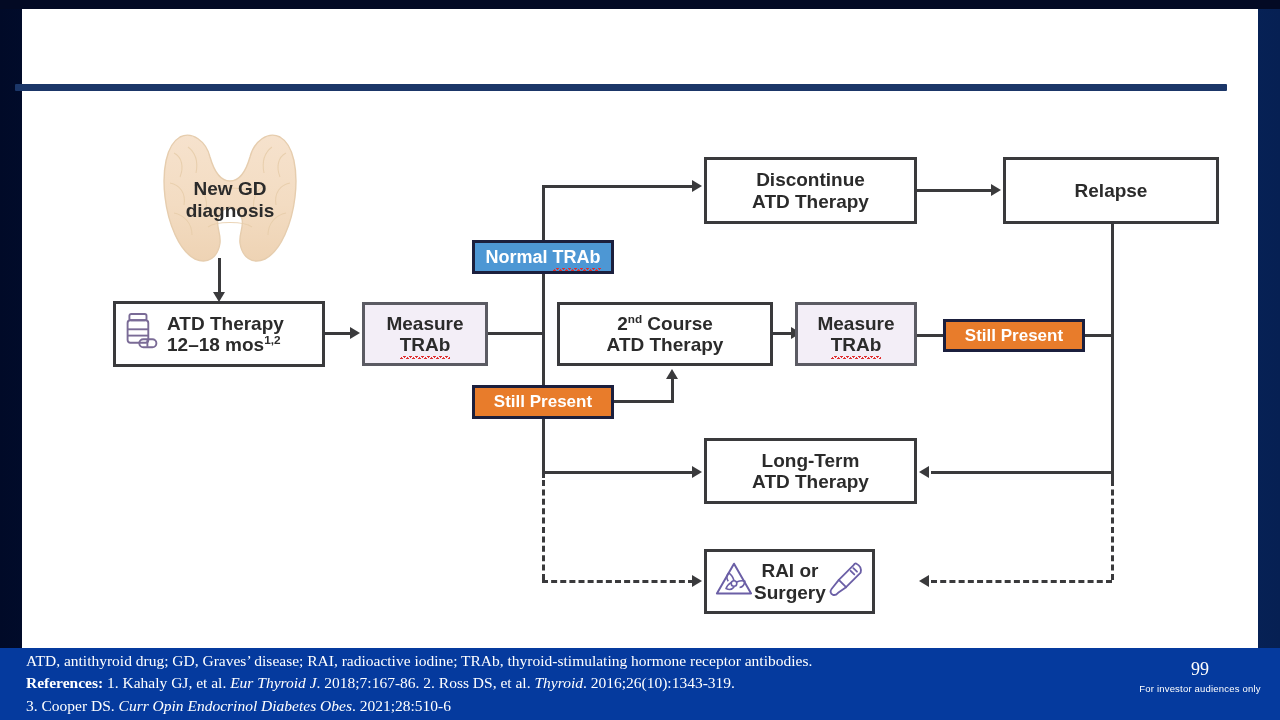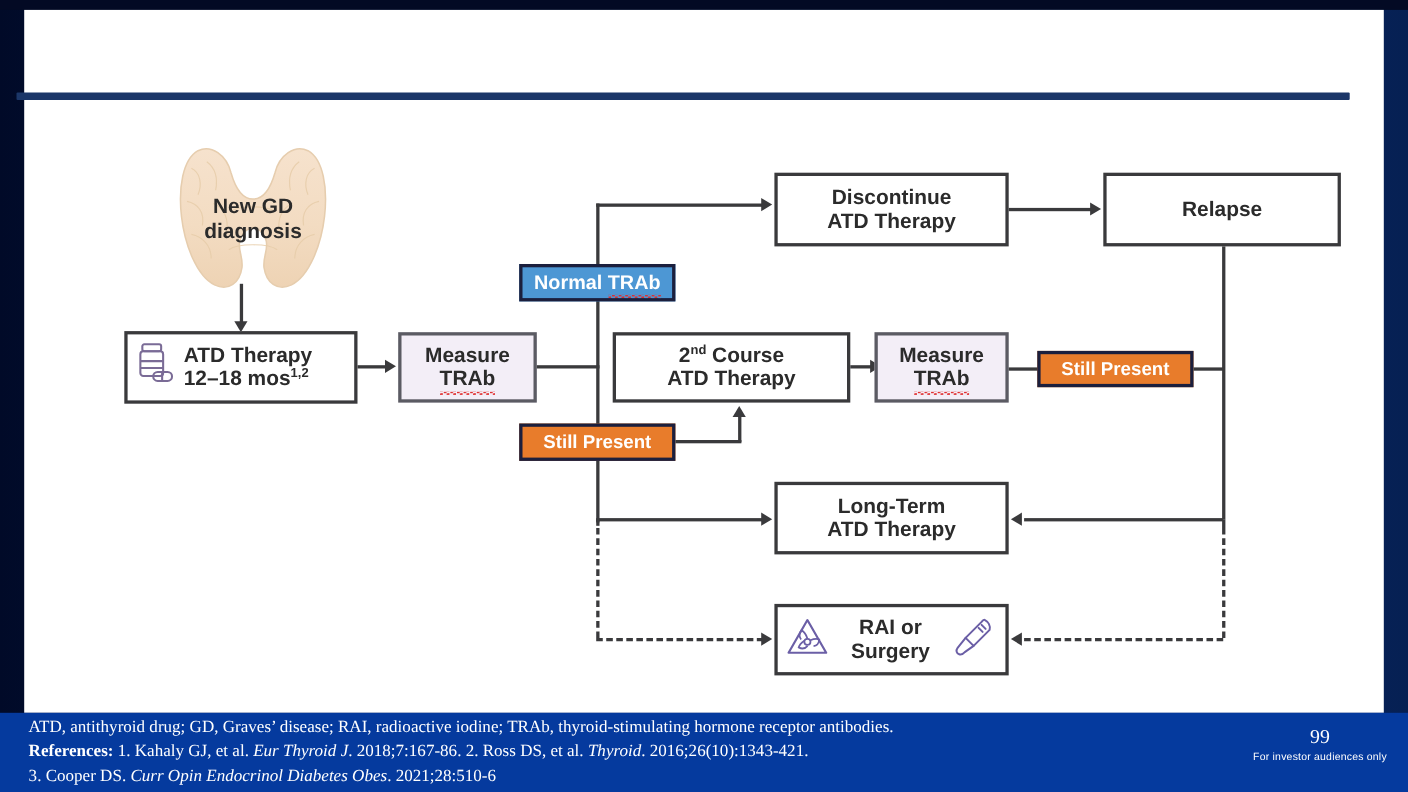--- a/index.html
+++ b/index.html
@@ -260,21 +260,21 @@
     <span>
       <span>Long-Term</span><br>
       <span>ATD Therapy</span>
     </span>
   </div>
   <div class="ln hl" style="left:931px;top:471px;width:181px;"></div>
   <div class="arrow left" style="left:919px;top:466px;"></div>
 
   <div class="dash-h" style="left:542px;top:580px;width:152px;"></div>
   <div class="arrow right" style="left:692px;top:575px;"></div>
-  <div class="box plain" style="left:704px;top:549px;width:213px;height:65px;justify-content:flex-start;padding:0 7px;">
+  <div class="box plain" style="left:704px;top:549px;width:171px;height:65px;justify-content:flex-start;padding:0 7px;">
     <span style="flex:0 0 auto;">
       <svg viewBox="0 0 44 40" width="40" height="36" aria-hidden="true">
         <path d="M22 3 L41 36 L3 36 Z" fill="none" stroke="#6b5fa6" stroke-width="2.2" stroke-linejoin="round"></path>
         <g fill="none" stroke="#6b5fa6" stroke-width="1.8">
           <circle cx="22" cy="25" r="3.1"></circle>
           <path d="M22 21.6 C20.5 17 18.5 14.6 16 13.4 C13.6 16.4 13.8 20.2 15.6 22.6"></path>
           <path d="M25.0 23.4 C29.2 21.6 31.6 21.6 34 22.6 C33.6 26.4 31.2 29 28.2 29.4"></path>
           <path d="M19.0 23.8 C15.4 26.2 13.8 28.0 13.2 30.6 C16.6 32.4 20.2 31.4 22.2 29.0"></path>
         </g>
       </svg>
@@ -293,18 +293,18 @@
         </g>
       </svg>
     </span>
   </div>
   <div class="dash-h" style="left:931px;top:580px;width:181px;"></div>
   <div class="arrow left" style="left:919px;top:575px;"></div>
 
   <div class="footer"></div>
   <div class="foot-txt">
     <div>ATD, antithyroid drug; GD, Graves’ disease; RAI, radioactive iodine; TRAb, thyroid-stimulating hormone receptor antibodies.</div>
-    <div><b>References:</b><span> 1. Kahaly GJ, et al. </span><i>Eur Thyroid J</i><span>. 2018;7:167-86. 2. Ross DS, et al. </span><i>Thyroid</i><span>. 2016;26(10):1343-421.</span></div>
+    <div><b>References:</b><span> 1. Kahaly GJ, et al. </span><i>Eur Thyroid J</i><span>. 2018;7:167-86. 2. Ross DS, et al. </span><i>Thyroid</i><span>. 2016;26(10):1343-319.</span></div>
     <div><span>3. Cooper DS. </span><i>Curr Opin Endocrinol Diabetes Obes</i><span>. 2021;28:510-6</span></div>
   </div>
   <div class="pagenum">99</div>
   <div class="investor">For investor audiences only</div>
 </div>
 
 </body></html>

